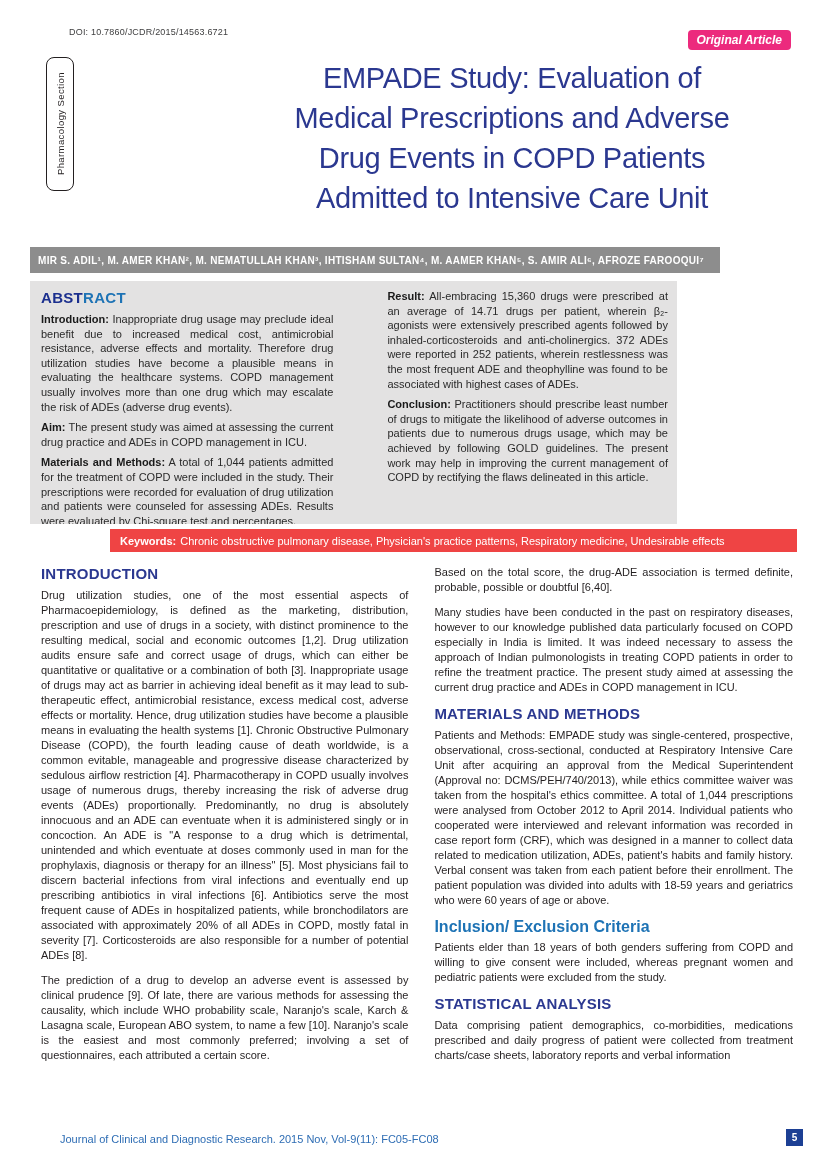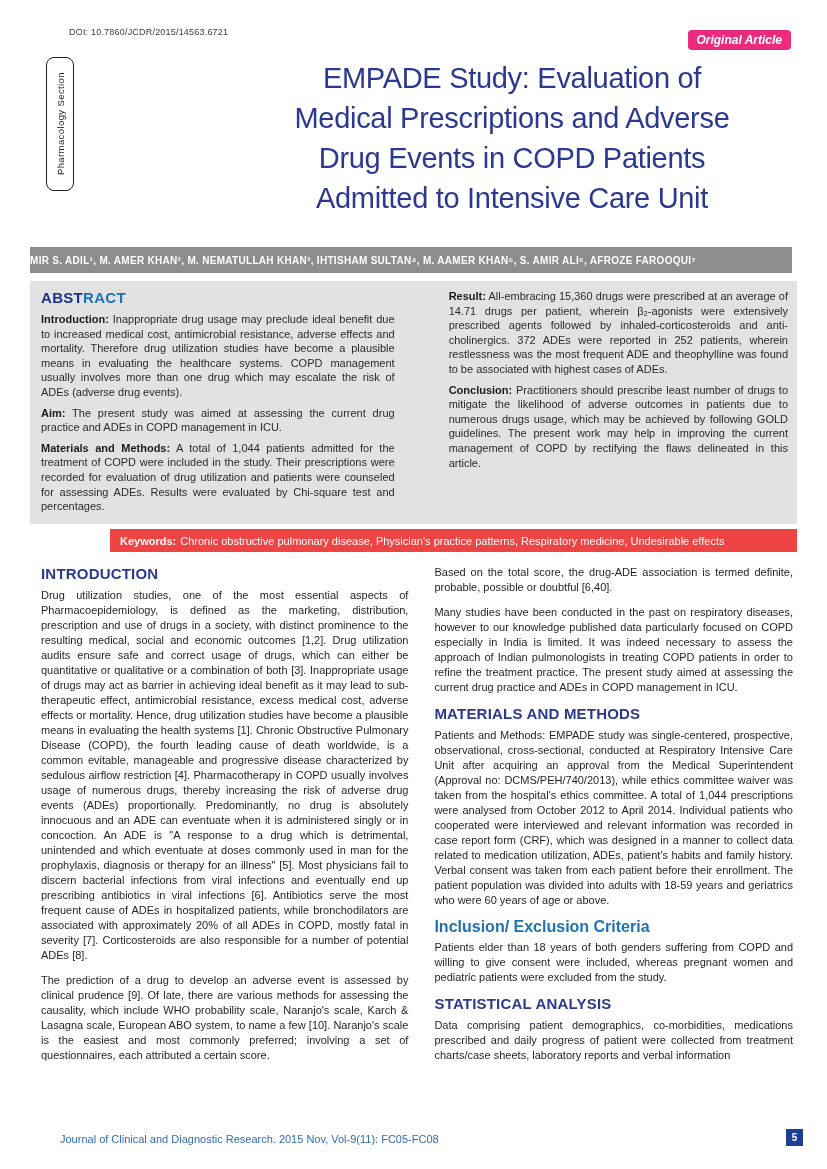--- a/index.html
+++ b/index.html
@@ -14,25 +14,25 @@
 
   .section-box { position:absolute; top:57px; left:46px; width:28px; height:134px;
                  border:1.5px solid #231f20; border-radius:8px;
                  display:flex; align-items:center; justify-content:center; background:#fff; }
   .section-box span { writing-mode:vertical-rl; transform:rotate(180deg);
                       font-size:9.5px; color:#231f20; letter-spacing:.4px; white-space:nowrap; }
 
   .title { position:absolute; top:58px; left:212px; width:600px; text-align:center;
            color:#2b3890; font-size:29px; line-height:40px; font-weight:400; letter-spacing:-0.3px; }
 
-  .authors-bar { position:absolute; top:247px; left:30px; width:762px; height:26px;
-                 background:#8d8d8d; display:flex; align-items:center; padding-left:0; }
+  .authors-bar { position:absolute; top:247px; left:30px; width:690px; height:26px;
+                 background:#8d8d8d; display:flex; align-items:center; padding-left:8px; }
   .authors-bar span { color:#ffffff; font-size:10px; font-weight:bold; letter-spacing:.3px; }
 
-  .abstract { position:absolute; top:281px; left:30px; width:767px; height:243px;
+  .abstract { position:absolute; top:281px; left:30px; width:647px; height:243px;
               background:#e3e2e2; padding:8px 9px 6px 11px; overflow:hidden; }
   .abs-cols { display:flex; gap:14px; }
   .abs-col-left  { width:372px; }
   .abs-col-right { width:357px;margin-left:40px; }
   .abstract h2 { font-size:15px; letter-spacing:.3px; margin-bottom:6px; }
   .abs-head-a { color:#1b2f8e; }
   .abs-head-b { color:#1e73b5; }
   .abs-p { font-size:11px; line-height:14.6px; text-align:justify; color:#2a2a2a; margin-bottom:6px; }
   .abs-p b { color:#1a1a1a; }
 

